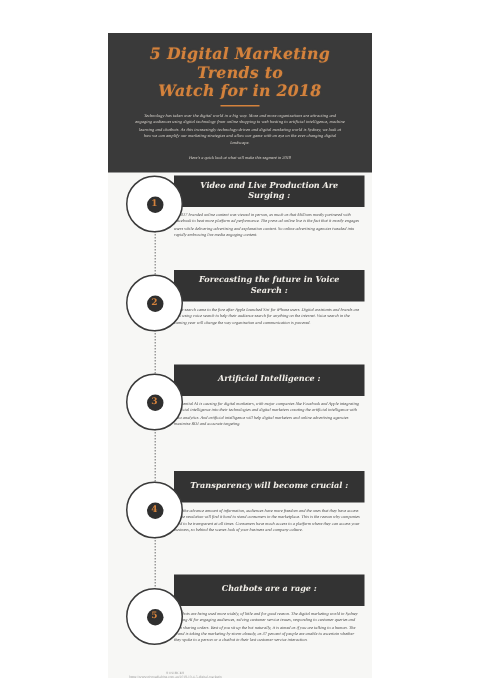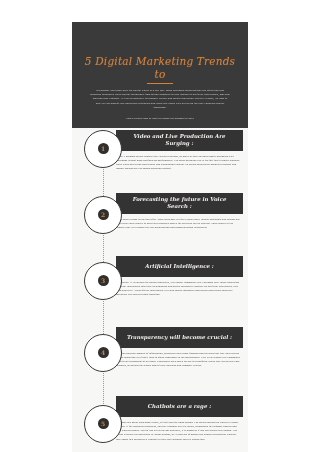--- a/index.html
+++ b/index.html
@@ -25,27 +25,26 @@
 
   
   .header {
     background: #3a3a3a;
     padding: 8px 10px 7px 10px;
     text-align: center;
   }
   .title {
     font-family: "DejaVu Serif", serif;
     font-style: italic;
-    font-weight: normal;
+    font-weight: bold;
     color: #d4823c;
     font-size: 10.5px;
     line-height: 12.5px;
     letter-spacing: 0.2px;
     text-shadow: 0 0 1px rgba(212,130,60,.4);
-    margin-top: 25px;
   }
   .title-underline {
     width: 26px; height: 1px;
     background: #d4823c;
     margin: 2.5px auto 4px auto;
   }
   .intro {
     color: #ded9d2;
     font-size: 2.9px;
     line-height: 4.4px;
@@ -177,20 +176,21 @@
 </style>
 </head>
 <body>
 
 <div class="page">
   <div class="infographic">
 
     <div class="header">
       <div class="title">
         <div>5 Digital Marketing Trends to</div>
+        <div>Watch for in 2018</div>
       </div>
       <div class="title-underline"></div>
       <div class="intro">Technology has taken over the digital world in a big way. More and more organizations are attracting and engaging audiences using digital technology from online shopping to web hosting to artificial intelligence, machine learning and chatbots. As this increasingly technology-driven and digital marketing world is Sydney, we look at how we can amplify our marketing strategies and allow our game with an eye on the ever changing digital landscape.</div>
       <div class="subhead">Here's a quick look at what will make this segment in 2018</div>
     </div>
 
     <div class="body">
       <div class="dotline"></div>
 
       <div class="section s1">

